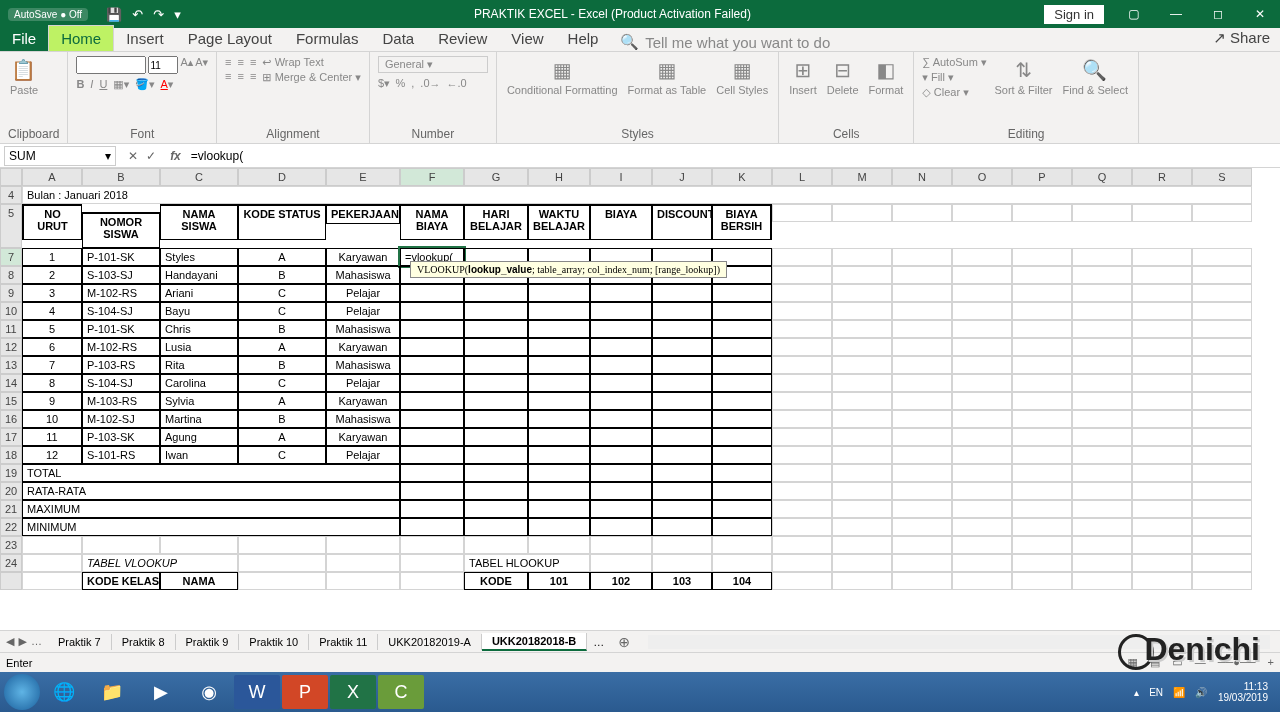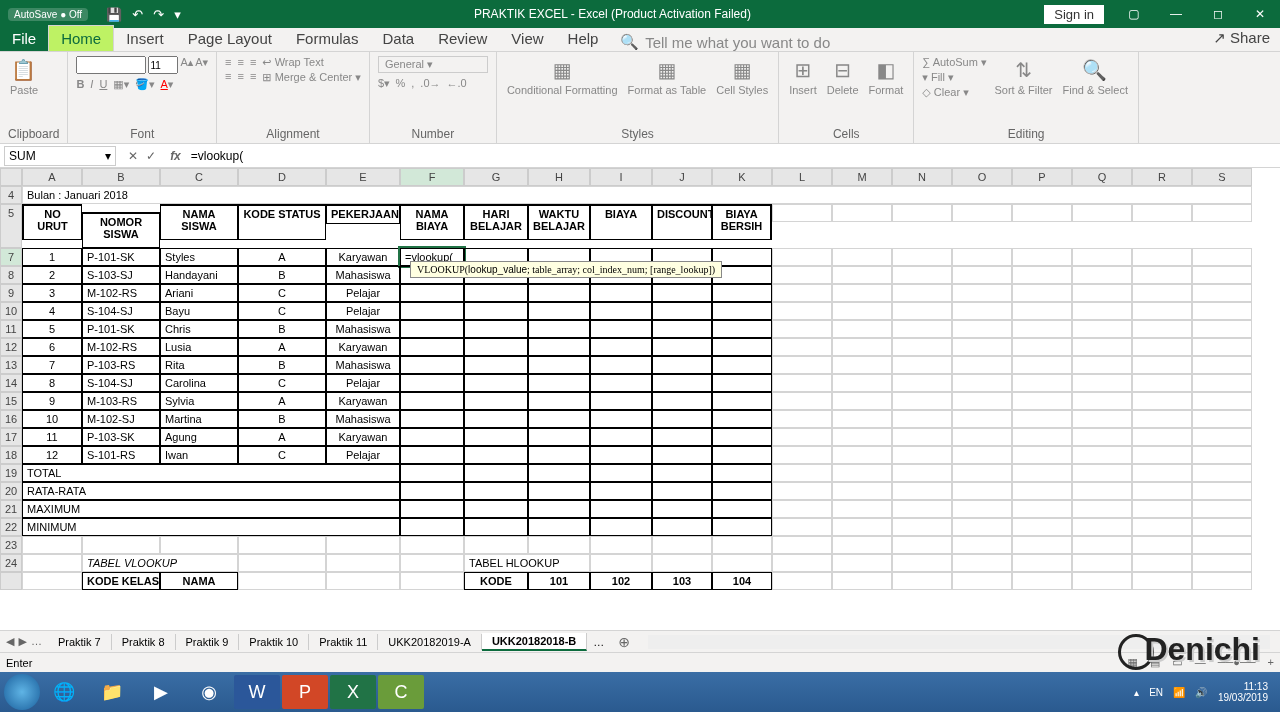--- a/index.html
+++ b/index.html
@@ -48,21 +48,21 @@
 .cell { border: 0.5px solid #d4d4d4; padding: 2px 4px; height: 18px; overflow: hidden; white-space: nowrap; }
 .cell.thick { border: 1px solid #000; font-weight: bold; text-align: center; }
 .cell.tbtop { border-top: 2px solid #000; }
 .cell.tl { border-left: 2px solid #000; }
 .cell.tr { border-right: 2px solid #000; }
 .cell.data { border: 0.5px solid #000; }
 .cell.center { text-align: center; }
 .cell.editing { background: #fff; outline: 2px solid #217346; }
 
 .tooltip { position: absolute; background: #ffffe1; border: 1px solid #888; font-size: 10px; padding: 2px 6px; z-index: 10; font-family: Tahoma; }
-.tooltip b { font-weight: normal; }
+.tooltip b { font-weight: bold; }
 
 .sheet-tabs { height: 22px; background: #f3f2f1; display: flex; align-items: center; border-top: 1px solid #d4d4d4; font-size: 11px; }
 .sheet-tabs .nav { padding: 0 6px; color: #666; display: flex; gap: 4px; }
 .sheet-tabs .stab { padding: 2px 10px; border-right: 1px solid #ccc; cursor: pointer; }
 .sheet-tabs .stab.active { background: #fff; border-bottom: 2px solid #0c6b3d; font-weight: bold; }
 .sheet-tabs .addtab { padding: 0 8px; font-size: 14px; color: #666; }
 .sheet-tabs .hscroll { flex: 1; margin: 0 10px; height: 14px; background: #eee; position: relative; }
 
 .statusbar { height: 20px; background: #f3f2f1; display: flex; align-items: center; font-size: 11px; padding: 0 6px; border-top: 1px solid #d4d4d4; }
 .statusbar .right { margin-left: auto; display: flex; gap: 12px; color: #666; }

